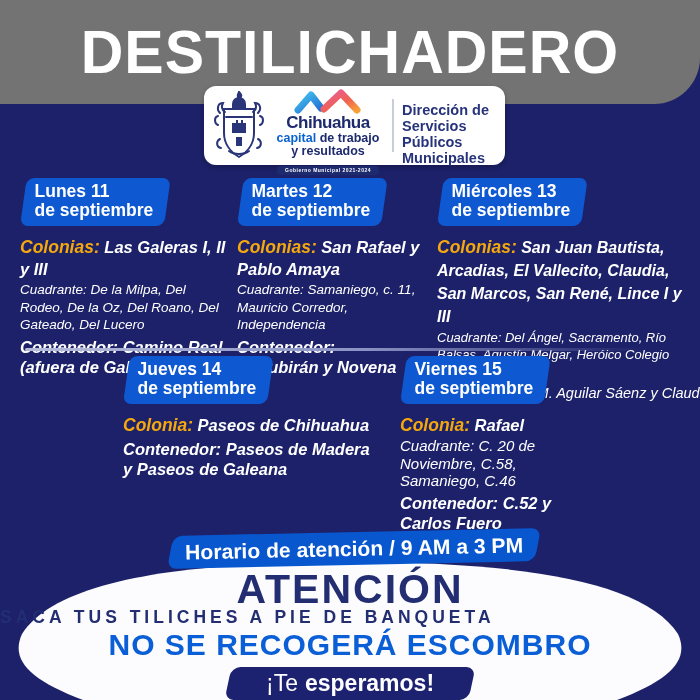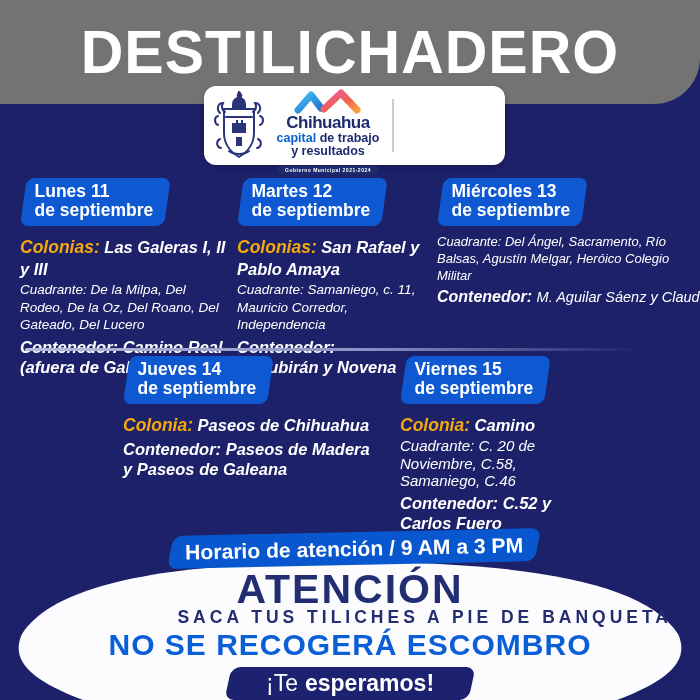--- a/index.html
+++ b/index.html
@@ -85,21 +85,21 @@
     transform:skewX(-12deg) rotate(-1.2deg);
     display:flex; align-items:center; justify-content:center; z-index:3;
   }
   .hours-text { transform:skewX(12deg); color:#ffffff; font-weight:800; font-size:21px; white-space:nowrap; }
 
   .attn-title {
     position:absolute; left:0; top:566px; width:700px; text-align:center;
     color:#232e72; font-weight:800; font-size:41px; letter-spacing:2px; z-index:2;
   }
   .attn-line {
-    position:absolute; left:0; top:607px; width:672px; text-align:right;
+    position:absolute; left:0; top:607px; width:672px; text-align:left;
     color:#232e72; font-weight:800; font-size:17.5px; letter-spacing:4px; z-index:2; white-space:nowrap;
   }
   .attn-no {
     position:absolute; left:0; top:628px; width:700px; text-align:center;
     color:#0b5fd6; font-weight:800; font-size:30px; letter-spacing:1px; z-index:2; white-space:nowrap;
   }
   .closing-pill {
     position:absolute; left:228px; top:667px; width:244px; height:33px;
     background:#1c2270; border-radius:9px; transform:skewX(-12deg);
     display:flex; align-items:center; justify-content:center; z-index:3;
@@ -152,20 +152,23 @@
         <path d="M7 21 L20 6 L30 19" fill="none" stroke="url(#gBlue)" stroke-width="7" stroke-linecap="round" stroke-linejoin="round"></path>
         <path d="M33 20 L50 4 L66 21" fill="none" stroke="url(#gWarm)" stroke-width="7" stroke-linecap="round" stroke-linejoin="round"></path>
       </svg>
       <span class="logo-name">Chihuahua</span>
       <span class="logo-tag"><span class="cap">capital</span><span> de trabajo</span></span>
       <span class="logo-tag">y resultados</span>
       <span class="gov-pill">Gobierno Municipal 2021-2024</span>
     </div>
 
     <div class="logo-divider"></div>
+    <div class="logo-dept">Dirección de
+Servicios Públicos
+Municipales</div>
   </div>
 
   <div class="col col-0">
     <div class="day-badge"><span class="day-lines">
           <span class="day-l">Lunes 11</span>
           <span class="day-l">de septiembre</span>
         </span></div>
     <div class="colonias-row"><span class="lbl-colonias">Colonias:</span> <span>Las Galeras I, II y III</span></div>
     <div class="cuadrante-row"><span class="lbl-cuad">Cuadrante:</span> <span>De la Milpa, Del Rodeo, De la Oz, Del Roano, Del Gateado, Del Lucero</span></div>
     <div class="contenedor-row"><span class="c-lbl">Contenedor:</span> <span class="c-val">Camino Real (afuera de Galeras III)</span></div>
@@ -179,41 +182,42 @@
     <div class="colonias-row"><span class="lbl-colonias">Colonias:</span> <span>San Rafael y Pablo Amaya</span></div>
     <div class="cuadrante-row"><span class="lbl-cuad">Cuadrante:</span> <span>Samaniego, c. 11, Mauricio Corredor, Independencia</span></div>
     <div class="contenedor-row"><span class="c-lbl">Contenedor:</span> <span class="c-val">C. Zubirán y Novena</span></div>
   </div>
 
   <div class="col col-2">
     <div class="day-badge"><span class="day-lines">
           <span class="day-l">Miércoles 13</span>
           <span class="day-l">de septiembre</span>
         </span></div>
+    <div class="colonias-row"><span class="lbl-colonias">Colonias:</span> <span>San Juan Bautista, Arcadias, El Vallecito, Claudia, San Marcos, San René, Lince I y III</span></div>
     <div class="cuadrante-row"><span class="lbl-cuad">Cuadrante:</span> <span>Del Ángel, Sacramento, Río Balsas, Agustín Melgar, Heróico Colegio Militar</span></div>
     <div class="contenedor-row"><span class="c-lbl">Contenedor:</span> <span class="c-val">M. Aguilar Sáenz y Claudia</span></div>
   </div>
 
   <div class="h-divider"></div>
 
   <div class="col col-3">
     <div class="day-badge"><span class="day-lines">
           <span class="day-l">Jueves 14</span>
           <span class="day-l">de septiembre</span>
         </span></div>
     <div class="colonias-row"><span class="lbl-colonias">Colonia:</span> <span>Paseos de Chihuahua</span></div>
     <div class="contenedor-row"><span class="c-lbl">Contenedor:</span> <span class="c-val">Paseos de Madera y Paseos de Galeana</span></div>
   </div>
 
   <div class="col col-4">
     <div class="day-badge"><span class="day-lines">
           <span class="day-l">Viernes 15</span>
           <span class="day-l">de septiembre</span>
         </span></div>
-    <div class="colonias-row"><span class="lbl-colonias">Colonia:</span> <span>Camino</span></div>
+    <div class="colonias-row"><span class="lbl-colonias">Colonia:</span> <span>Rafael</span></div>
     <div class="cuadrante-row"><span class="lbl-cuad">Cuadrante:</span> <span>C. 20 de Noviembre, C.58, Samaniego, C.46</span></div>
     <div class="contenedor-row"><span class="c-lbl">Contenedor:</span> <span class="c-val">C.52 y Carlos Fuero</span></div>
   </div>
 
   <svg class="blob" width="700" height="160" viewBox="0 0 700 160">
     <path d="M 83 160 C 30 140, 10 120, 22 94 C 55 42, 175 22, 350 22 C 525 22, 645 42, 678 94 C 690 120, 670 140, 617 160 Z" fill="#fcfcfe"></path>
   </svg>
 
   <div class="hours-pill">
     <span class="hours-text">Horario de atención / 9 AM a 3 PM</span>

